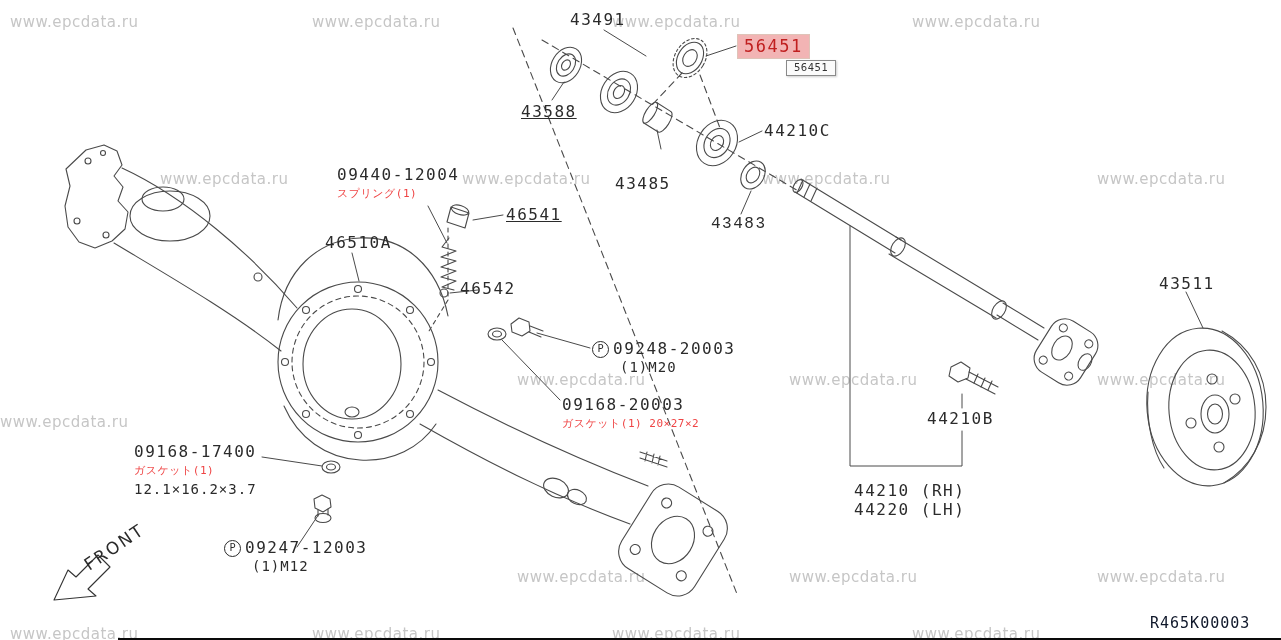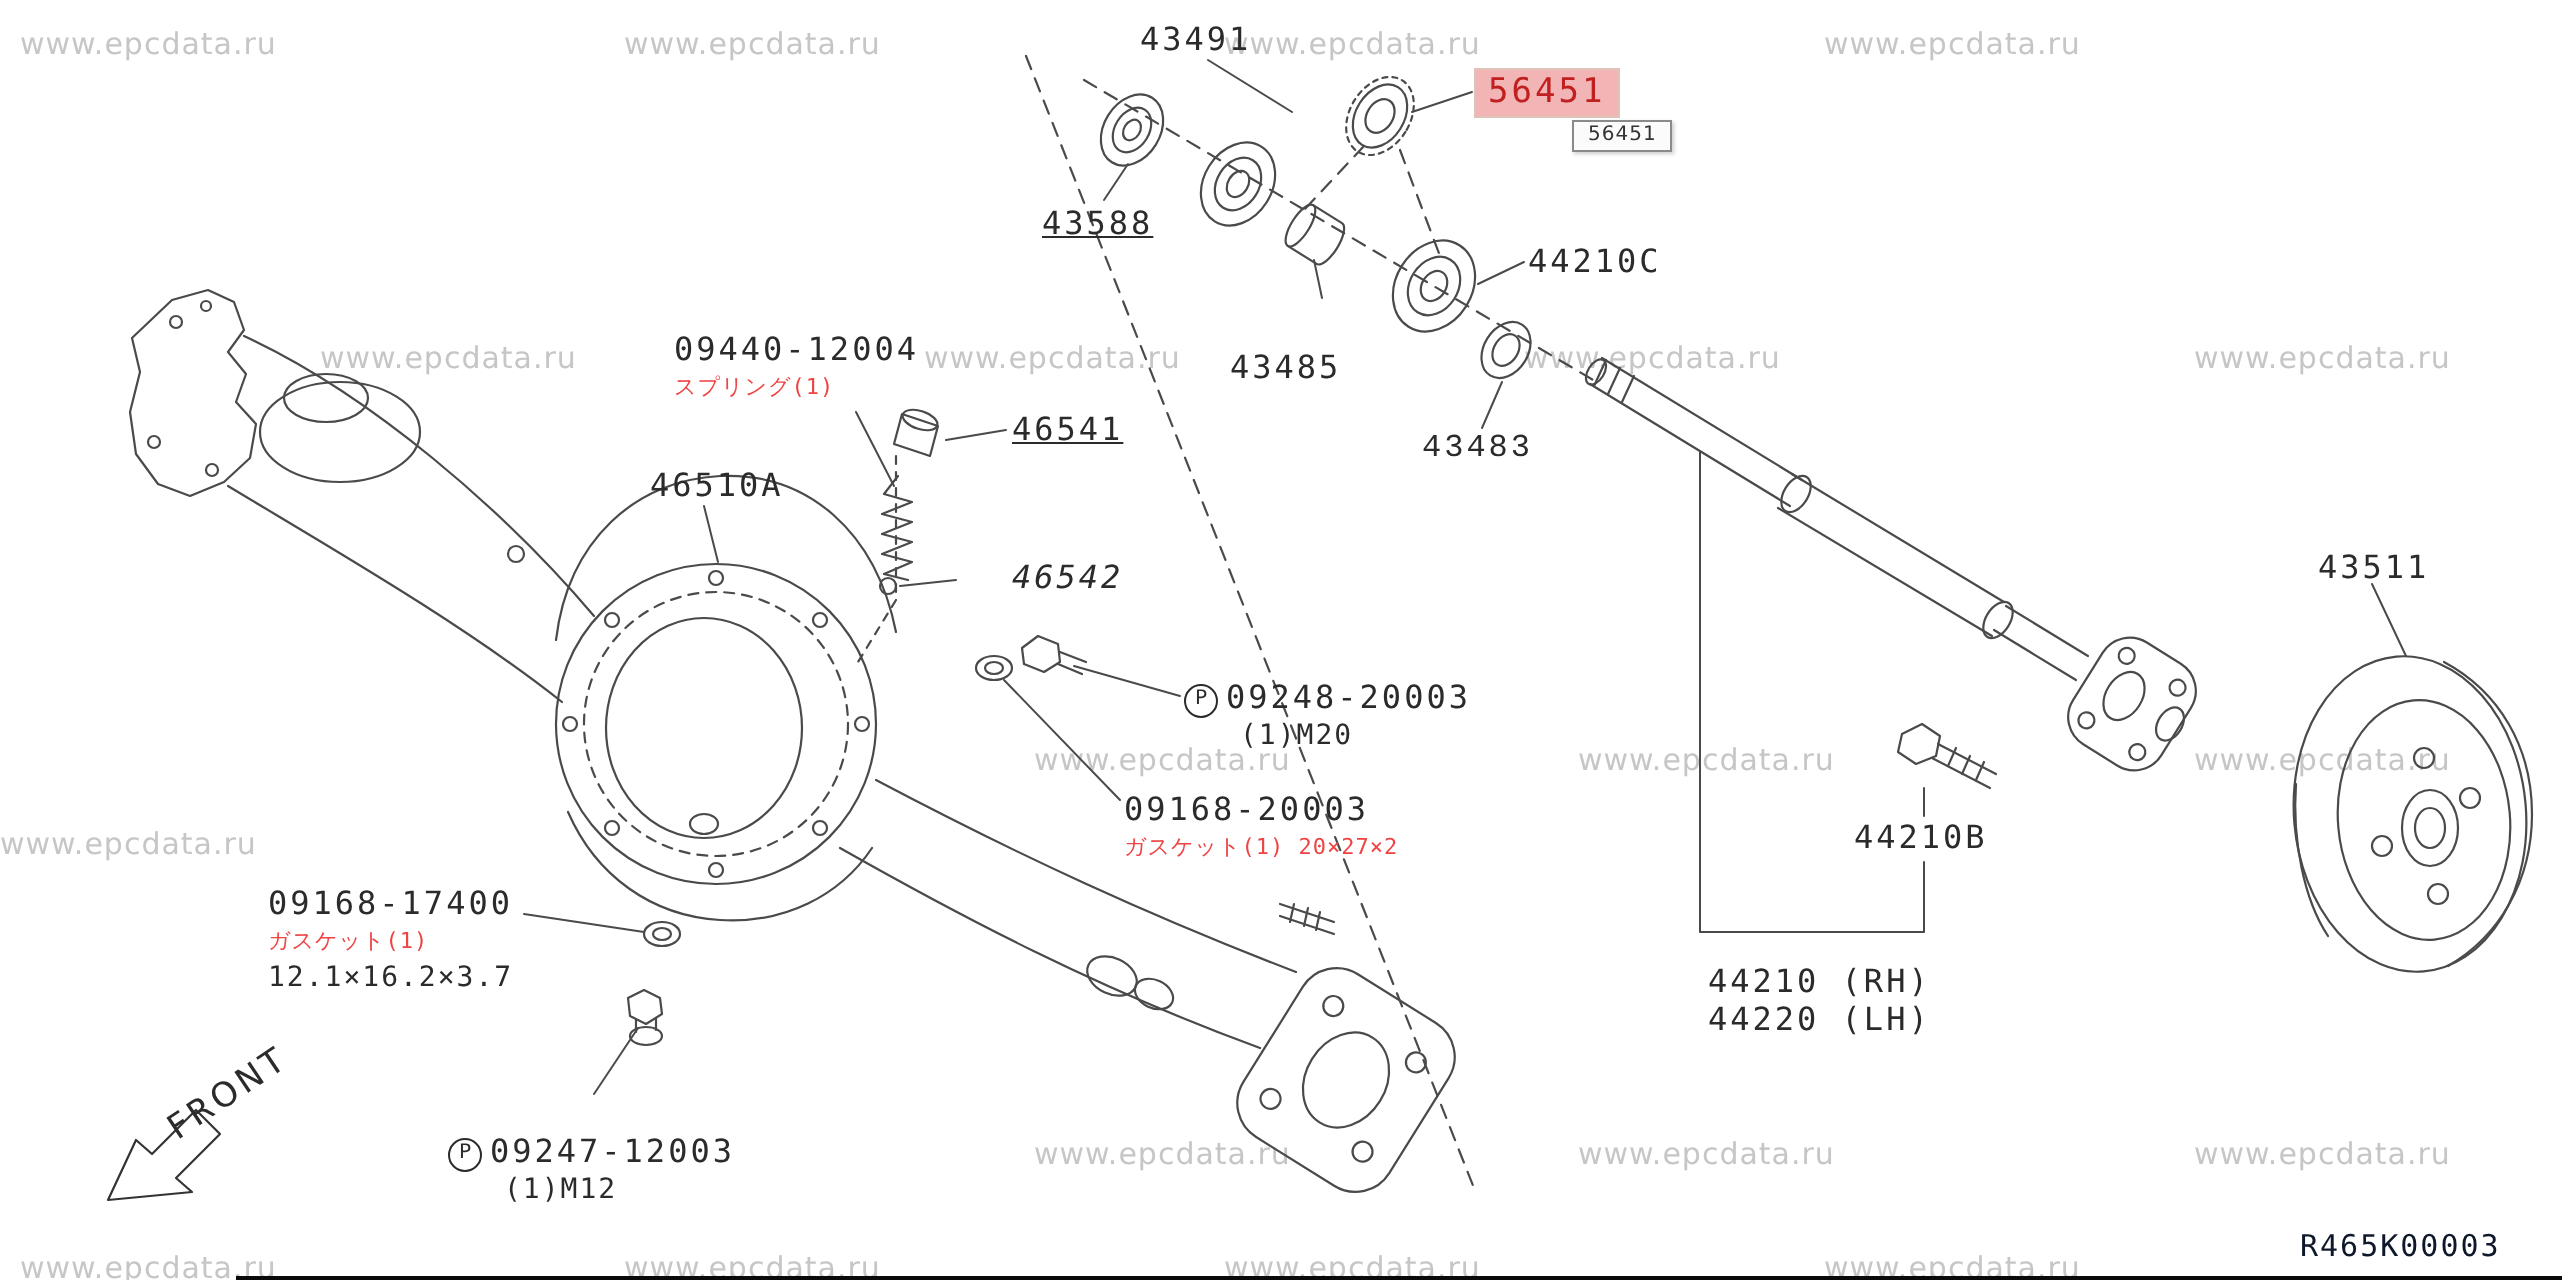--- a/index.html
+++ b/index.html
@@ -245,21 +245,21 @@
 <div class="part-label" style="left:615px;top:150px;margin-top:24px;">43485</div>
 <div class="part-label" style="left:711px;top:215px;font-family:Liberation Mono, monospace;">43483</div>
 
 <div class="part-label" style="left:337px;top:165px;">
   <div>09440-12004</div>
   <div class="sub">スプリング(1)</div>
 </div>
 
 <div class="part-label" style="left:506px;top:205px;text-decoration:underline;">46541</div>
 <div class="part-label" style="left:325px;top:233px;">46510A</div>
-<div class="part-label" style="left:506px;top:279px;font-style:italic;">46542</div>
+<div class="part-label" style="left:460px;top:279px;">46542</div>
 
 <div class="part-label" style="left:592px;top:339px;">
   <div>
     <span class="pcircle">P</span><span>09248-20003</span>
   </div>
   <div class="sub-m indent">(1)M20</div>
 </div>
 
 <div class="part-label" style="left:562px;top:395px;">
   <div>09168-20003</div>
@@ -273,21 +273,21 @@
   <div>44210 (RH)</div>
   <div>44220 (LH)</div>
 </div>
 
 <div class="part-label" style="left:134px;top:442px;">
   <div>09168-17400</div>
   <div class="sub">ガスケット(1)</div>
   <div class="sub-m">12.1×16.2×3.7</div>
 </div>
 
-<div class="part-label" style="left:224px;top:538px;margin-top:28px;">
+<div class="part-label" style="left:224px;top:538px;">
   <div>
     <span class="pcircle">P</span><span>09247-12003</span>
   </div>
   <div class="sub-m indent">(1)M12</div>
 </div>
 
 <div class="highlight-label">56451</div>
 <div class="tooltip-box">56451</div>
 
 <div class="front-label">FRONT</div>

